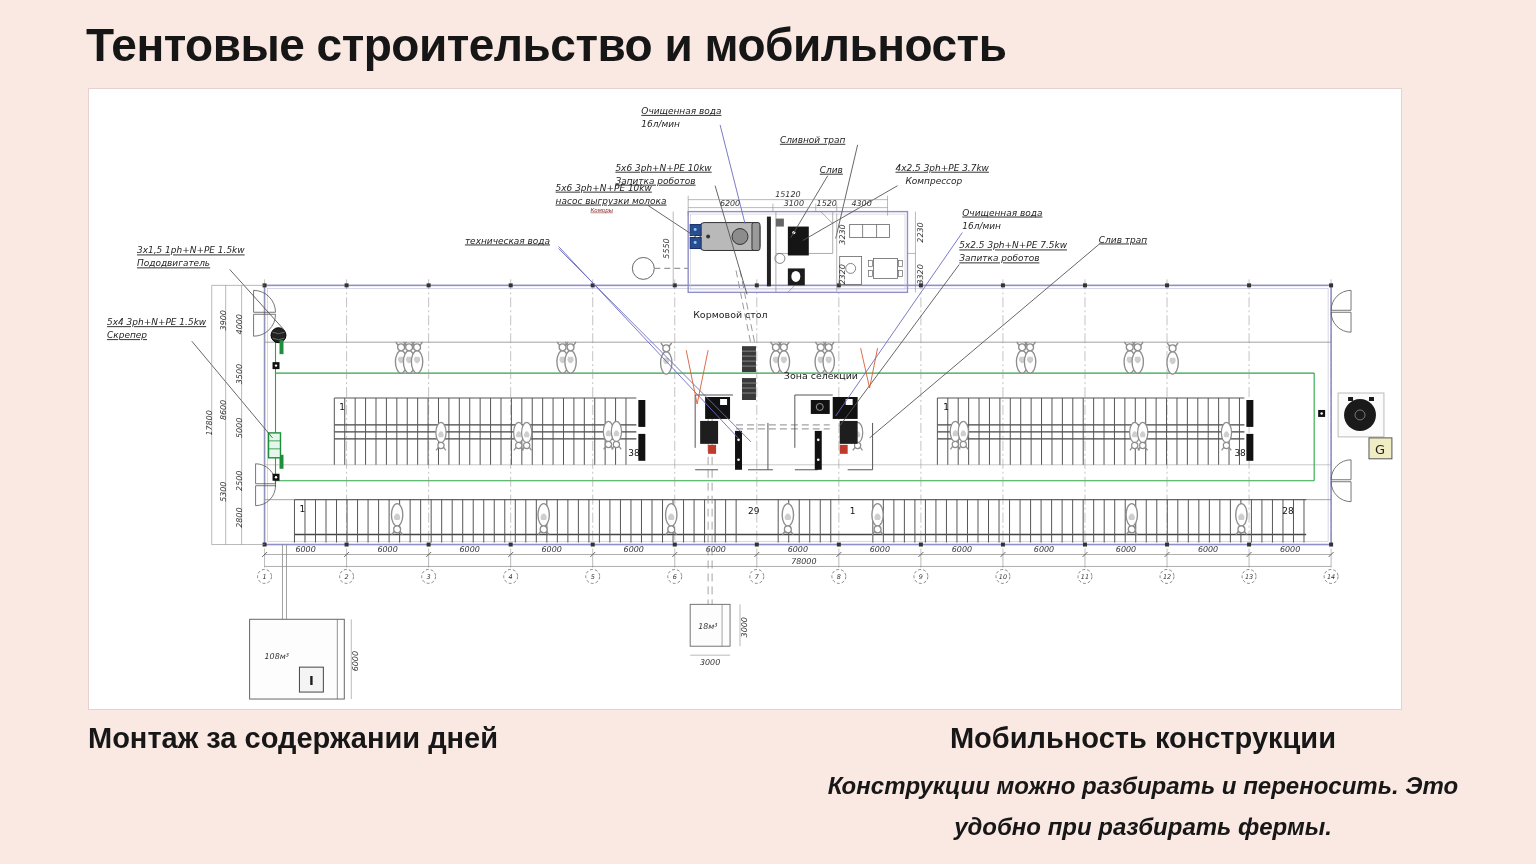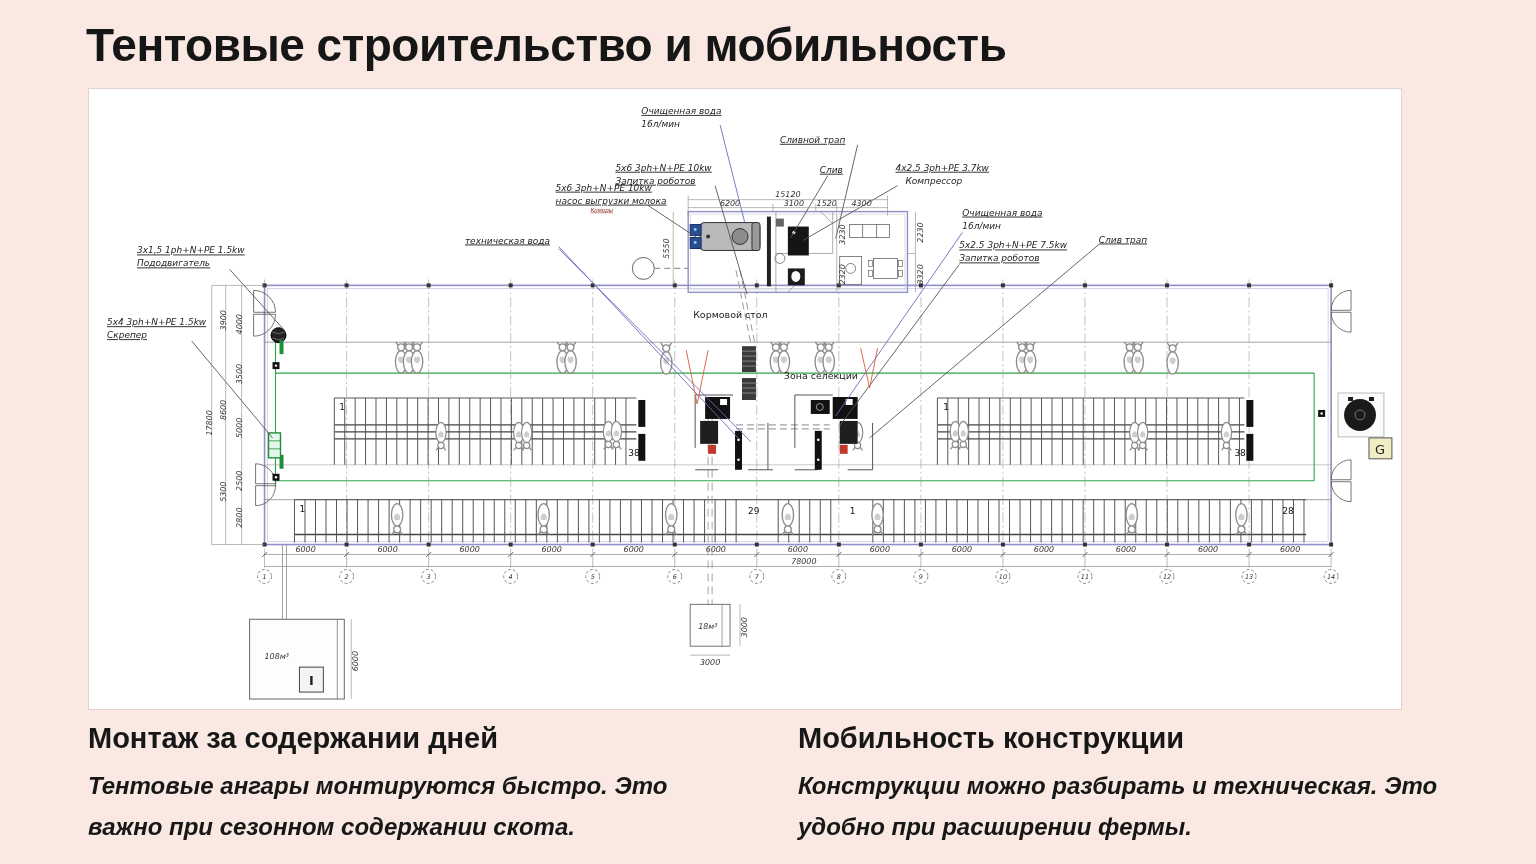--- a/index.html
+++ b/index.html
@@ -15,21 +15,21 @@
   }
   .panel{
     position:absolute;left:88px;top:88px;width:1314px;height:622px;
     background:#ffffff;border:1px solid #e2d4cc;box-sizing:border-box;
   }
   .panel svg{display:block;width:100%;height:100%;}
   .feature{position:absolute;top:722px;}
   .feature h2{margin:0 0 10px 0;font-size:29px;font-weight:800;color:#171717;}
   .feature p{margin:0;font-size:24px;font-weight:700;font-style:italic;line-height:1.72;color:#171717;}
   .f-left{left:88px;width:590px;}
-  .f-right{left:798px;width:650px;}
+  .f-right{left:818px;width:650px;text-align:center;}
   
   text{font-family:"DejaVu Sans", sans-serif;fill:#1f1f1f;}
   .ann{font-size:9px;font-style:italic;text-decoration:underline;}
   .ann2{font-size:9px;font-style:italic;}
   .tiny{font-size:5.5px;font-style:italic;fill:#8a2a2a;text-decoration:underline;}
   .dim{font-size:8px;font-style:italic;fill:#333;}
   .area{font-size:9.5px;fill:#222;}
   .cnt{font-size:9px;fill:#111;}
   .gnum{font-size:6.5px;font-style:italic;fill:#333;}
 </style>
@@ -608,18 +608,17 @@
     <text x="222" y="598" text-anchor="middle" font-size="13" font-weight="bold">I</text>
     <rect x="602" y="517" width="40" height="42" fill="#fdfdfd" stroke="#666" stroke-width="0.9"></rect>
     <line x1="634" y1="517" x2="634" y2="559" stroke="#666" stroke-width="0.6"></line>
     <text class="dim" x="610" y="542" font-size="8.5">18м³</text>
   </g>
 </svg>
 </div>
 
 <div class="feature f-left">
   <h2>Монтаж за содержании дней</h2>
-  <p>Тентовые ангары монтируются быстро. Это важно при сезонном содержании скота.</p>
 </div>
 <div class="feature f-right">
   <h2>Мобильность конструкции</h2>
-  <p>Конструкции можно разбирать и техническая. Это удобно при расширении фермы.</p>
+  <p>Конструкции можно разбирать и переносить. Это удобно при разбирать фермы.</p>
 </div>
 
 </body></html>

